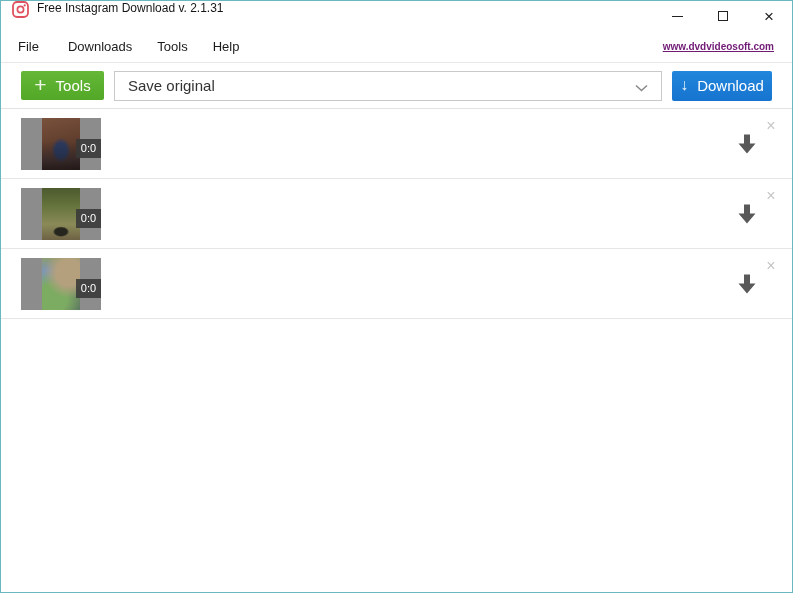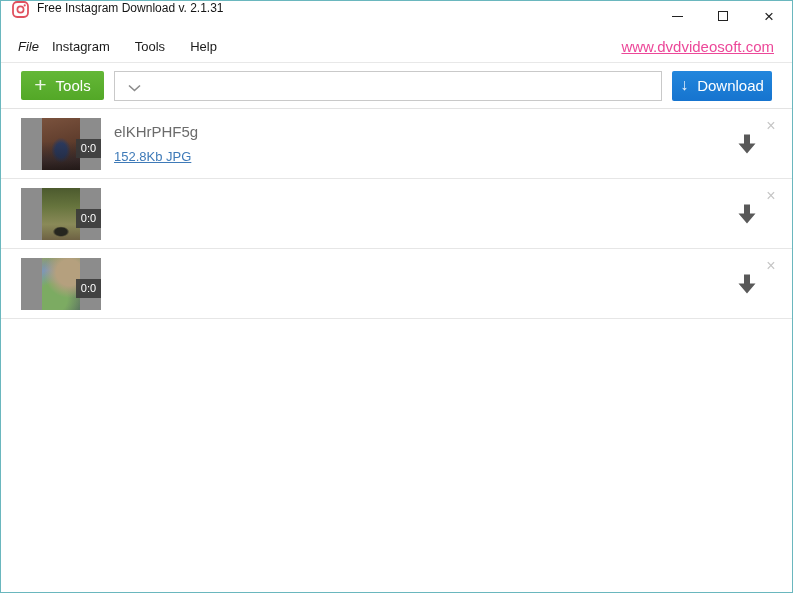--- a/index.html
+++ b/index.html
@@ -13,22 +13,22 @@
   .title-text { font-size:12px; color:#151515; margin-left:8px; white-space:nowrap; }
   .win-controls { margin-left:auto; display:flex; height:100%; }
   .win-btn { width:46px; height:100%; display:flex; align-items:center; justify-content:center; color:#222; cursor:pointer; }
   .glyph-min { width:11px; height:1px; background:#222; display:block; }
   .glyph-max { width:10px; height:10px; border:1px solid #222; display:block; }
   .glyph-close { font-size:17px; font-weight:300; line-height:1; }
 
   
   .menubar { height:32px; display:flex; align-items:center; padding:0 18px 0 17px; border-bottom:1px solid #e8e8e8; flex:none; }
   .menu-item { font-size:13px; color:#1b1b1b; margin-right:25px; cursor:default; white-space:nowrap; }
-  .menu-item:first-child { margin-right:13px;font-style:italic; }
-  .site-link { margin-left:auto; font-size:15px; color:#ec4899; text-decoration:underline; cursor:pointer; white-space:nowrap; }
+  .menu-item:first-child { margin-right:29px; }
+  .site-link { margin-left:auto; font-size:10px; color:#701a75; text-decoration:underline; cursor:pointer; white-space:nowrap;font-weight:bold; }
 
   
   .toolbar { height:46px; display:flex; align-items:center; padding:0 20px; border-bottom:1px solid #e3e3e3; flex:none; }
   .paste-btn { width:83px; height:29px; border:none; border-radius:2px;
     background:linear-gradient(180deg,#64b737 0%,#53a827 100%);
     color:#fff; font-size:15px; font-family:inherit; display:flex; align-items:center; justify-content:center; gap:9px; cursor:pointer; flex:none; }
   .plus-glyph { font-size:21px; font-weight:200; color:rgba(255,255,255,.88); line-height:0; margin-top:-2px; }
   .format-select { flex:1 1 auto; height:30px; margin-left:10px; border:1px solid #c9c9c9; background:#fff;
     display:flex; align-items:center; padding:0 13px; font-size:15px; color:#333; cursor:pointer; }
   .format-value { flex:1 1 auto; }
@@ -73,54 +73,51 @@
         <span class="glyph-max"></span>
       </div>
       <div class="win-btn">
         <span class="glyph-close">×</span>
       </div>
     </div>
   </div>
 
   <div class="menubar">
     <span class="menu-item">File</span>
-    <span class="menu-item">Instagram</span>
+    <span class="menu-item">Downloads</span>
     <span class="menu-item">Tools</span>
     <span class="menu-item">Help</span>
     <a class="site-link">www.dvdvideosoft.com</a>
   </div>
 
   <div class="toolbar">
     <button class="paste-btn">
       <span class="plus-glyph">+</span>
       <span>Tools</span>
     </button>
     <div class="format-select">
+      <span class="format-value">Save original</span>
       <span class="chevron">
         <svg width="13" height="8" viewBox="0 0 13 8">
             <polyline points="1,1.5 6.5,6.5 12,1.5" fill="none" stroke="#8a8a8a" stroke-width="1.6"></polyline>
           </svg>
       </span>
     </div>
     <button class="download-btn">
       <span class="dl-arrow-glyph">↓</span>
       <span>Download</span>
     </button>
   </div>
 
   <div class="list">
 
     <div class="row">
       <div class="thumb">
         <div class="thumb-photo" style="background:linear-gradient(180deg,rgba(0,0,0,0) 45%,rgba(25,30,45,0.45) 80%,rgba(15,15,20,0.6) 100%),radial-gradient(ellipse 14px 18px at 50% 62%,#2c3a5e 0 40%,rgba(44,58,94,0) 70%),linear-gradient(165deg,#7a523d 0%,#5d3b2b 55%,#40281d 100%)"></div>
         <span class="duration-badge">0:0</span>
-      </div>
-      <div class="row-info">
-        <div class="row-name">elKHrPHF5g</div>
-        <a class="row-size">152.8Kb JPG</a>
       </div>
       <span class="row-dl">
         <svg width="18" height="21" viewBox="0 0 18 21">
             <path d="M6 1 h6 v9 h5.5 L9 20 0.5 10 H6 Z" fill="#595959"></path>
           </svg>
       </span>
       <span class="row-close">×</span>
     </div>
 
     <div class="row">

